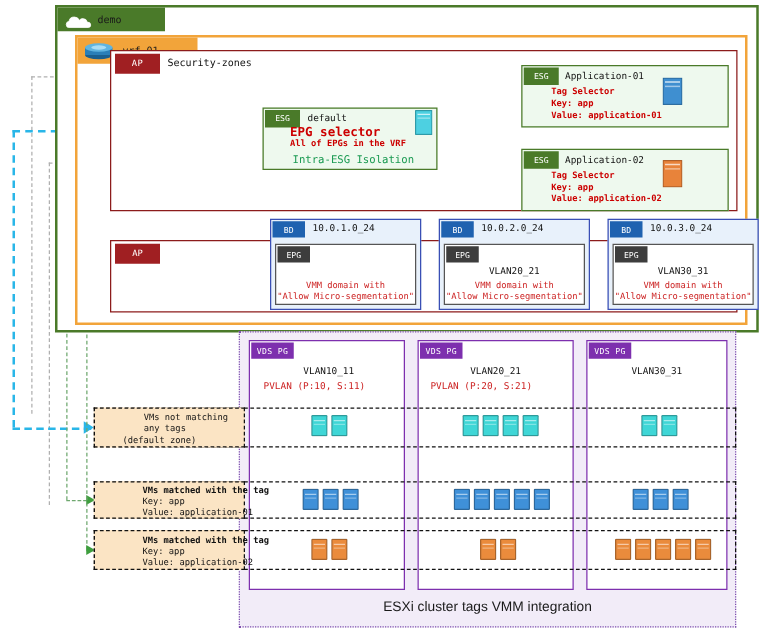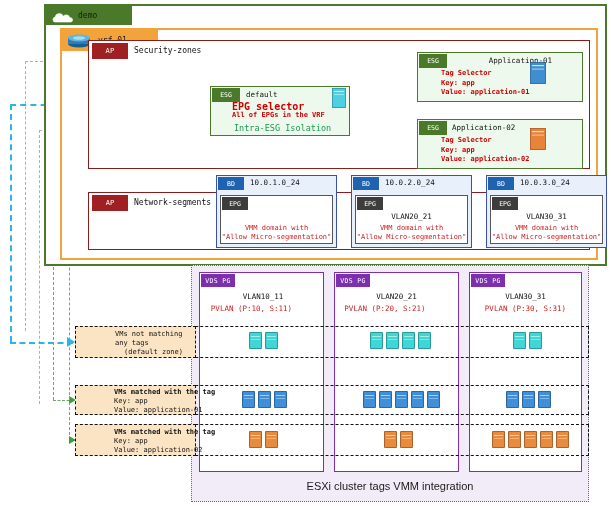--- a/index.html
+++ b/index.html
@@ -35,21 +35,21 @@
   #esg-default-name{left:246px;top:89px;width:70px;height:12px;font-size:7.5px;line-height:12px;color:#111;}
   #esg-default-l1{left:232px;top:101px;width:120px;height:11px;font-size:10px;line-height:11px;color:#cc0000;font-weight:bold;}
   #esg-default-l2{left:232px;top:110px;width:126px;height:11px;font-size:7px;line-height:11px;color:#cc0000;font-weight:bold;}
   #esg-default-iso{left:234px;top:122px;width:120px;height:13px;font-size:8.5px;line-height:13px;color:#1a9a52;}
   #esg-default-icon{left:332px;top:88px;width:14px;height:20px;}
 
   
   #esg-app1{left:417px;top:52px;width:166px;height:50px;border:1.5px solid #4a7a29;background:#eef9ee;}
   #esg-app1-tag{left:419px;top:54px;width:28px;height:14px;background:#4a7a29;color:#fff;font-size:6.5px;
      display:flex;align-items:center;justify-content:center;}
-  #esg-app1-name{left:452px;top:55px;width:100px;height:12px;font-size:7.5px;line-height:12px;color:#111;text-align:right;}
+  #esg-app1-name{left:452px;top:55px;width:100px;height:12px;font-size:7.5px;line-height:12px;color:#111;}
   #esg-app1-l1{left:441px;top:68px;width:110px;height:11px;font-size:7px;line-height:11px;color:#cc0000;font-weight:bold;}
   #esg-app1-l2{left:441px;top:78px;width:110px;height:11px;font-size:7px;line-height:11px;color:#cc0000;font-weight:bold;}
   #esg-app1-l3{left:441px;top:87px;width:130px;height:11px;font-size:7px;line-height:11px;color:#cc0000;font-weight:bold;}
   #esg-app1-icon{left:530px;top:62px;width:16px;height:22px;}
 
   
   #esg-app2{left:417px;top:119px;width:166px;height:50px;border:1.5px solid #4a7a29;background:#eef9ee;}
   #esg-app2-tag{left:419px;top:121px;width:28px;height:14px;background:#4a7a29;color:#fff;font-size:6.5px;
      display:flex;align-items:center;justify-content:center;}
   #esg-app2-name{left:452px;top:122px;width:100px;height:12px;font-size:7.5px;line-height:12px;color:#111;}
@@ -202,21 +202,20 @@
   <div class="abs" id="esg-app2-icon">
     <svg width="16" height="22" viewBox="0 0 16 22">
       <rect x="0.5" y="0.5" width="15" height="21" fill="#e8833a" stroke="#a8521a" stroke-width="0.8"></rect>
       <rect x="2" y="3" width="12" height="1.2" fill="#ffffff" opacity=".7"></rect>
       <rect x="2" y="6.5" width="12" height="1.2" fill="#ffffff" opacity=".45"></rect>
     </svg>
   </div>
 
   <div class="abs" id="ap-net-box"></div>
   <div class="abs" id="ap-net-tag">AP</div>
-  <div class="abs" id="ap-net-label">Network-segments</div>
 
   <div class="abs bd-outer" style="left:216px;top:175px;width:121px;height:73px;"></div>
   <div class="abs bd-tag" style="left:218px;top:177px;">BD</div>
   <div class="abs bd-name" style="left:250px;top:177px;width:85px;">10.0.1.0_24</div>
   <div class="abs epg-box" style="left:220px;top:195px;width:113px;height:49px;"></div>
   <div class="abs epg-tag" style="left:222px;top:197px;">EPG</div>
   <div class="abs epg-l1" style="left:220px;top:223px;width:113px;">VMM domain with</div>
   <div class="abs epg-l2" style="left:220px;top:232px;width:113px;">"Allow Micro-segmentation"</div>
 
   <div class="abs bd-outer" style="left:351px;top:175px;width:121px;height:73px;"></div>
@@ -245,30 +244,29 @@
   <div class="abs vds-pvlan" style="left:199px;top:303px;width:105px;">PVLAN (P:10, S:11)</div>
 
   <div class="abs vds-col" style="left:334px;top:272px;width:125px;height:200px;"></div>
   <div class="abs vds-tag" style="left:336px;top:274px;">VDS PG</div>
   <div class="abs vds-name" style="left:334px;top:291px;width:125px;">VLAN20_21</div>
   <div class="abs vds-pvlan" style="left:334px;top:303px;width:102px;text-align:center;">PVLAN (P:20, S:21)</div>
 
   <div class="abs vds-col" style="left:469px;top:272px;width:113px;height:200px;"></div>
   <div class="abs vds-tag" style="left:471px;top:274px;">VDS PG</div>
   <div class="abs vds-name" style="left:469px;top:291px;width:113px;">VLAN30_31</div>
-  <div class="abs vds-pvlan" style="left:469px;top:303px;width:113px;">PVLAN (P:30, S:31)</div>
 
   <div class="abs vmrow" id="vmrow-1"></div>
   <div class="abs vmrow" id="vmrow-2"></div>
   <div class="abs vmrow" id="vmrow-3"></div>
 
   <div class="abs vmlabel" id="vmlabel-1"></div>
   <div class="abs vmlabel-txt" style="left:83px;top:330px;width:112px;">VMs not matching</div>
   <div class="abs vmlabel-txt" style="left:83px;top:339px;width:112px;">any tags</div>
-  <div class="abs vmlabel-txt" style="left:92px;top:348px;width:112px;">(default zone)</div>
+  <div class="abs vmlabel-txt" style="left:66px;top:348px;width:112px;">(default zone)</div>
 
   <div class="abs vmlabel" id="vmlabel-2"></div>
   <div class="abs vmlabel-txt" style="left:82px;top:388px;width:114px;font-weight:bold;">VMs matched with the tag</div>
   <div class="abs vmlabel-txt" style="left:82px;top:397px;width:114px;">Key: app</div>
   <div class="abs vmlabel-txt" style="left:82px;top:406px;width:114px;">Value: application-01</div>
 
   <div class="abs vmlabel" id="vmlabel-3"></div>
   <div class="abs vmlabel-txt" style="left:82px;top:428px;width:114px;font-weight:bold;">VMs matched with the tag</div>
   <div class="abs vmlabel-txt" style="left:82px;top:437px;width:114px;">Key: app</div>
   <div class="abs vmlabel-txt" style="left:82px;top:446px;width:114px;">Value: application-02</div>

